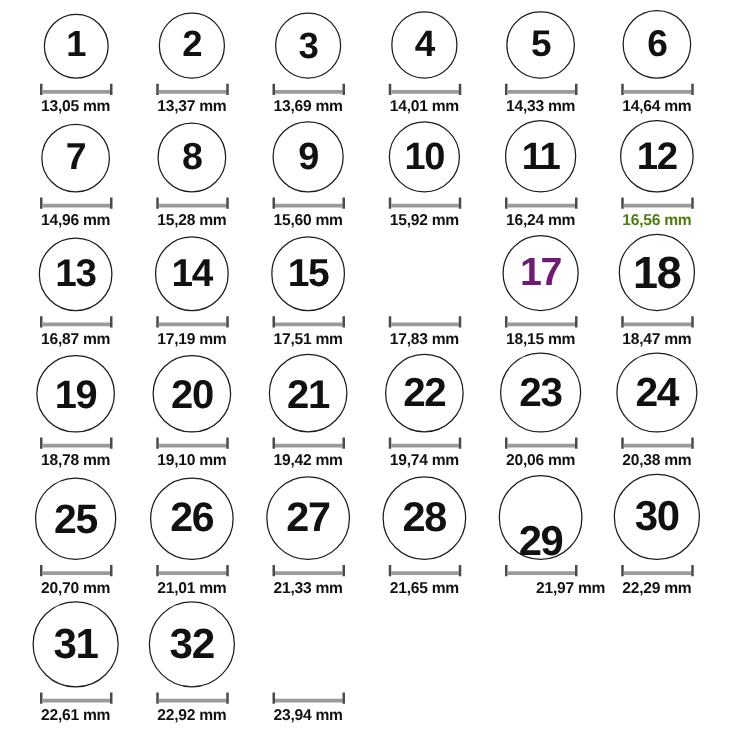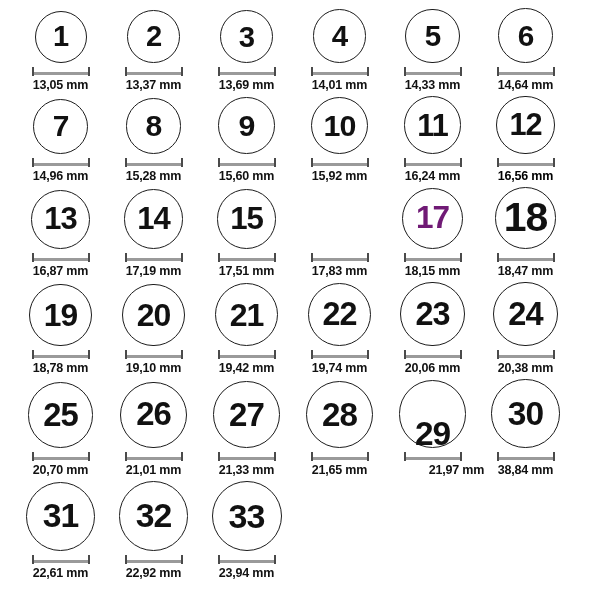--- a/index.html
+++ b/index.html
@@ -206,21 +206,21 @@
 
   <div class="cell">
     <div class="circle" style="height: 58.2px; width: 58.2px; border-color: rgb(28, 28, 28);">
       <span class="num" style="font-size: 30.7px; color: rgb(17, 17, 17);">12</span>
     </div>
     <div class="ruler" style="width: 58px;">
       <span class="tick" style="background: rgb(74, 74, 74);"></span>
       <span class="rline" style="background: rgb(154, 154, 154);"></span>
       <span class="tick" style="background: rgb(74, 74, 74);"></span>
     </div>
-    <div class="label" style="color: #000000;">16,56 mm</div>
+    <div class="label" style="color: #4d7c0f;">16,56 mm</div>
   </div>
 </div>
     <div class="row">
   <div class="cell">
     <div class="circle" style="height: 58.8px; width: 58.8px; border-color: rgb(28, 28, 28);">
       <span class="num" style="font-size: 30.9px; color: rgb(17, 17, 17);">13</span>
     </div>
     <div class="ruler" style="width: 58px;">
       <span class="tick" style="background: rgb(74, 74, 74);"></span>
       <span class="rline" style="background: rgb(154, 154, 154);"></span>
@@ -269,21 +269,21 @@
     <div class="ruler" style="width: 58px;">
       <span class="tick" style="background: rgb(74, 74, 74);"></span>
       <span class="rline" style="background: rgb(154, 154, 154);"></span>
       <span class="tick" style="background: rgb(74, 74, 74);"></span>
     </div>
     <div class="label" style="color: rgb(17, 17, 17);">18,15 mm</div>
   </div>
 
   <div class="cell">
     <div class="circle" style="height: 61.6px; width: 61.6px; border-color: rgb(28, 28, 28);">
-      <span class="num" style="font-size: 41px; color: rgb(17, 17, 17);">18</span>
+      <span class="num" style="font-size: 36px; color: rgb(17, 17, 17);">18</span>
     </div>
     <div class="ruler" style="width: 58px;">
       <span class="tick" style="background: rgb(74, 74, 74);"></span>
       <span class="rline" style="background: rgb(154, 154, 154);"></span>
       <span class="tick" style="background: rgb(74, 74, 74);"></span>
     </div>
     <div class="label" style="color: rgb(17, 17, 17);">18,47 mm</div>
   </div>
 </div>
     <div class="row">
@@ -422,21 +422,21 @@
 
   <div class="cell">
     <div class="circle" style="height: 68.3px; width: 68.3px; border-color: rgb(28, 28, 28);">
       <span class="num" style="font-size: 33.5px; color: rgb(17, 17, 17);">30</span>
     </div>
     <div class="ruler" style="width: 58px;">
       <span class="tick" style="background: rgb(74, 74, 74);"></span>
       <span class="rline" style="background: rgb(154, 154, 154);"></span>
       <span class="tick" style="background: rgb(74, 74, 74);"></span>
     </div>
-    <div class="label" style="color: rgb(17, 17, 17);">38,84 mm</div>
+    <div class="label" style="color: rgb(17, 17, 17);">22,29 mm</div>
   </div>
 </div>
     <div class="row">
   <div class="cell">
     <div class="circle" style="height: 68.9px; width: 68.9px; border-color: rgb(28, 28, 28);">
       <span class="num" style="font-size: 33.7px; color: rgb(17, 17, 17);">31</span>
     </div>
     <div class="ruler" style="width: 58px;">
       <span class="tick" style="background: rgb(74, 74, 74);"></span>
       <span class="rline" style="background: rgb(154, 154, 154);"></span>
@@ -451,23 +451,20 @@
     </div>
     <div class="ruler" style="width: 58px;">
       <span class="tick" style="background: rgb(74, 74, 74);"></span>
       <span class="rline" style="background: rgb(154, 154, 154);"></span>
       <span class="tick" style="background: rgb(74, 74, 74);"></span>
     </div>
     <div class="label" style="color: rgb(17, 17, 17);">22,92 mm</div>
   </div>
 
   <div class="cell">
-    <div class="circle" style="height: 70px; width: 70px; border-color: rgb(28, 28, 28);">
-      <span class="num" style="font-size: 34px; color: rgb(17, 17, 17);">33</span>
-    </div>
     <div class="ruler" style="width: 58px;">
       <span class="tick" style="background: rgb(74, 74, 74);"></span>
       <span class="rline" style="background: rgb(154, 154, 154);"></span>
       <span class="tick" style="background: rgb(74, 74, 74);"></span>
     </div>
     <div class="label" style="color: rgb(17, 17, 17);">23,94 mm</div>
   </div>
 </div>
   </div>
 

